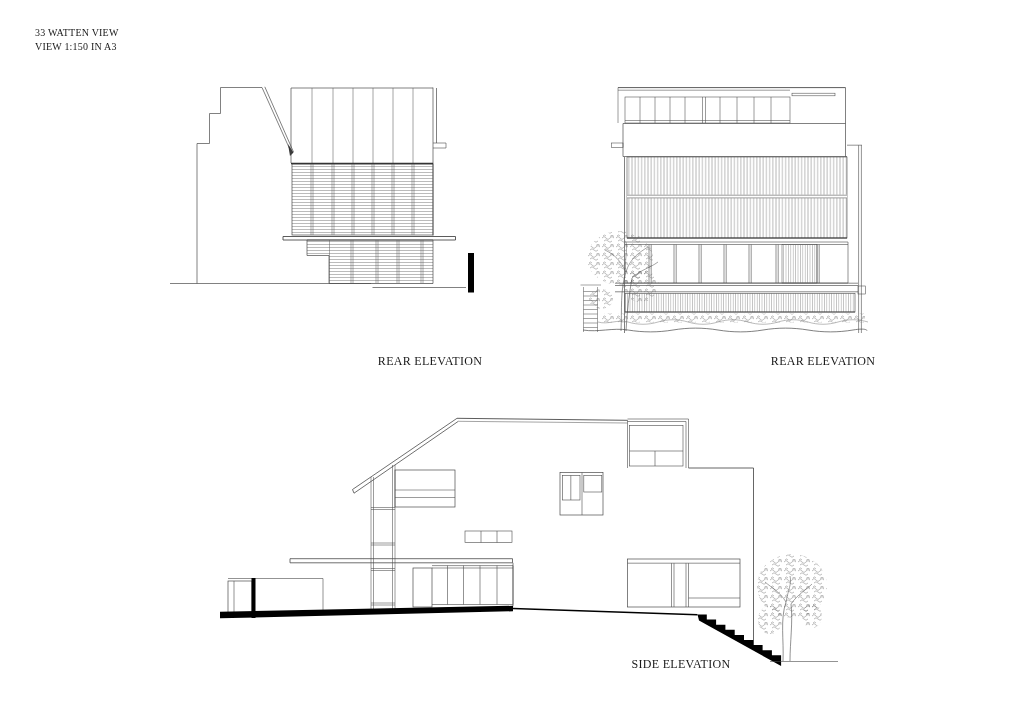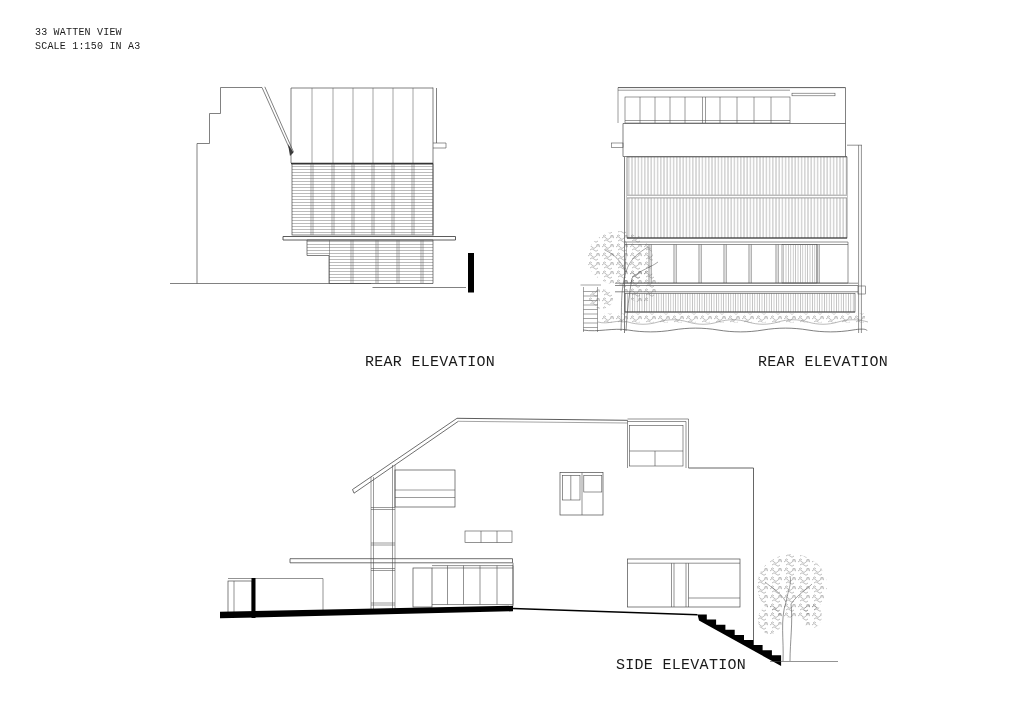--- a/index.html
+++ b/index.html
@@ -1,38 +1,38 @@
 <!DOCTYPE html>
 <html><head>
 <meta charset="utf-8">
 <style>
   html,body{margin:0;padding:0;background:#e8e8e8;}
   .page{
     position:relative;width:1024px;height:724px;background:#ffffff;
-    font-family:Liberation Mono, monospace;color:#1a1a1a;
+    font-family:Liberation Serif, serif;color:#1a1a1a;
     overflow:hidden;margin:0 auto;
   }
   .title-block{position:absolute;left:35px;top:26px;font-size:10px;line-height:14px;letter-spacing:.2px;}
-  .caption{position:absolute;width:220px;text-align:center;font-size:15px;letter-spacing:.3px;color:#1a1a1a;}
+  .caption{position:absolute;width:220px;text-align:center;font-size:12px;letter-spacing:.3px;color:#1a1a1a;}
   .cap-rear-left{left:320px;top:354px;}
   .cap-rear-right{left:713px;top:354px;}
   .cap-side{left:571px;top:657px;}
   svg.elev{position:absolute;overflow:visible;}
   .svgA{left:160px;top:70px;}
   .svgB{left:575px;top:78px;}
   .svgC{left:215px;top:405px;}
 </style>
 </head>
 <body>
 
 <div class="page">
 
   <div class="title-block">
     <div>33 WATTEN VIEW</div>
-    <div>SCALE 1:150 IN A3</div>
+    <div>VIEW 1:150 IN A3</div>
   </div>
 
   <svg class="elev svgA" width="330" height="235" viewBox="160 70 330 235">
     <defs>
       <pattern id="hl" width="10" height="3" patternUnits="userSpaceOnUse">
         <path d="M0,1.5 H10" stroke="#777" stroke-width="0.5" fill="none"></path>
       </pattern>
       <pattern id="vl3" width="3.2" height="12" patternUnits="userSpaceOnUse">
         <path d="M1.6,0 V12" stroke="#777" stroke-width="0.55" fill="none"></path>
       </pattern>

